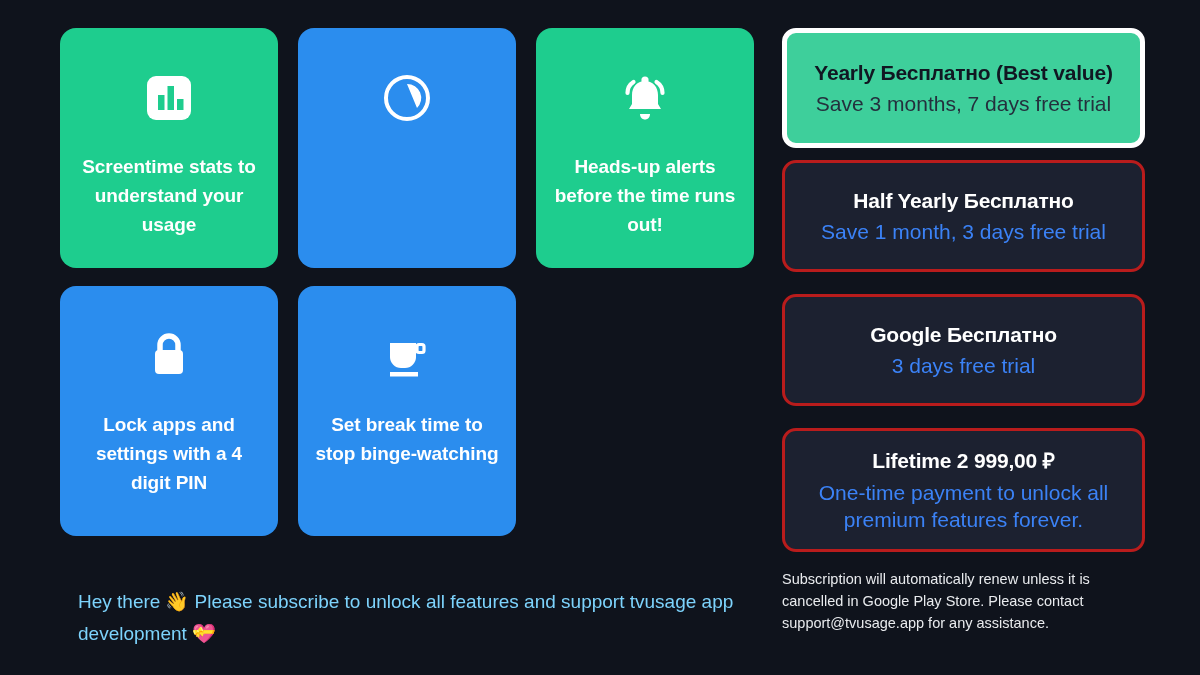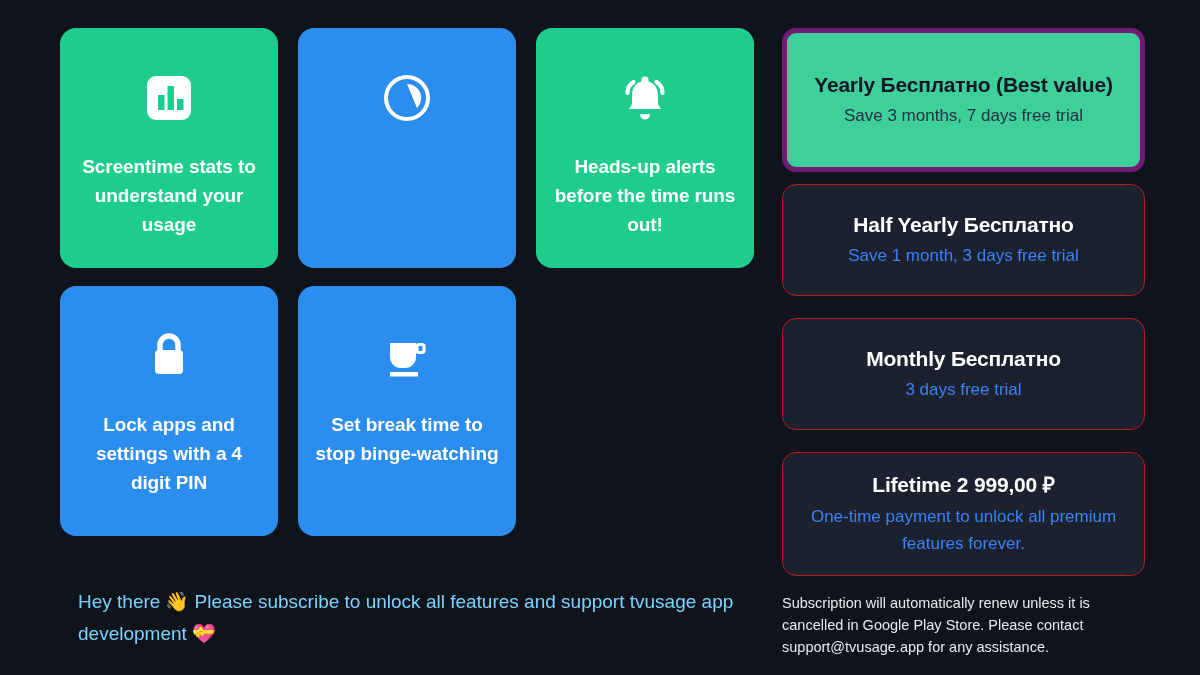--- a/index.html
+++ b/index.html
@@ -99,39 +99,39 @@
     padding: 12px 16px;
   }
 
   .plan-title {
     font-size: 21px;
     font-weight: bold;
     line-height: 28px;
     letter-spacing: -0.2px;
   }
   .plan-sub {
-    font-size: 17px;
+    font-size: 21px;
     line-height: 26px;
     margin-top: 4px;
   }
 
   
   .plan.selected {
     background: #3ECF9B;
-    border: 5px solid #701a75;
-    height: 144px;
+    border: 5px solid #ffffff;
+    height: 120px;
     margin-bottom: 12px;
   }
   .plan.selected .plan-title { color: #111722; }
   .plan.selected .plan-sub   { color: #24303d; }
 
   
   .plan.outline {
     background: #1C2130;
-    border: 1px solid #b91c1c;
+    border: 3px solid #b91c1c;
     height: 112px;
     margin-bottom: 22px;
   }
   .plan.outline .plan-title { color: #ffffff; }
   .plan.outline .plan-sub   { color: #3b82f6; }
 
   .plan.outline.lifetime {
     height: 124px;
     margin-bottom: 16px;
   }
@@ -224,21 +224,21 @@
       <div class="plan-title">Yearly Бесплатно (Best value)</div>
       <div class="plan-sub">Save 3 months, 7 days free trial</div>
     </div>
 
     <div class="plan outline">
       <div class="plan-title">Half Yearly Бесплатно</div>
       <div class="plan-sub">Save 1 month, 3 days free trial</div>
     </div>
 
     <div class="plan outline">
-      <div class="plan-title">Monthly Бесплатно</div>
+      <div class="plan-title">Google Бесплатно</div>
       <div class="plan-sub">3 days free trial</div>
     </div>
 
     <div class="plan outline lifetime">
       <div class="plan-title">Lifetime 2 999,00 ₽</div>
       <div class="plan-sub">One-time payment to unlock all premium features forever.</div>
     </div>
 
     <div class="legal-text">Subscription will automatically renew unless it is cancelled in Google Play Store. Please contact support@tvusage.app for any assistance.</div>
   </div>

